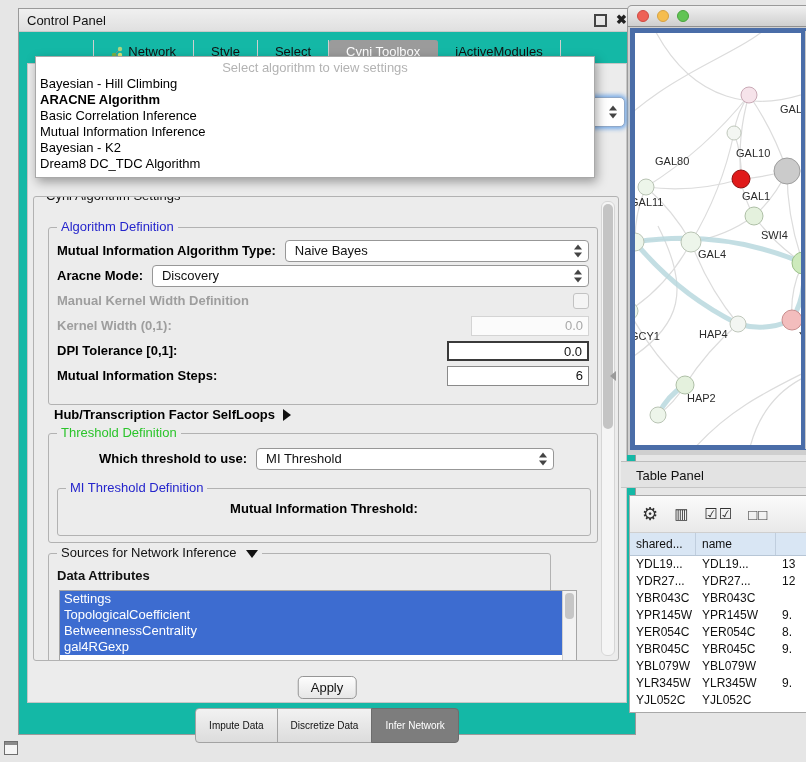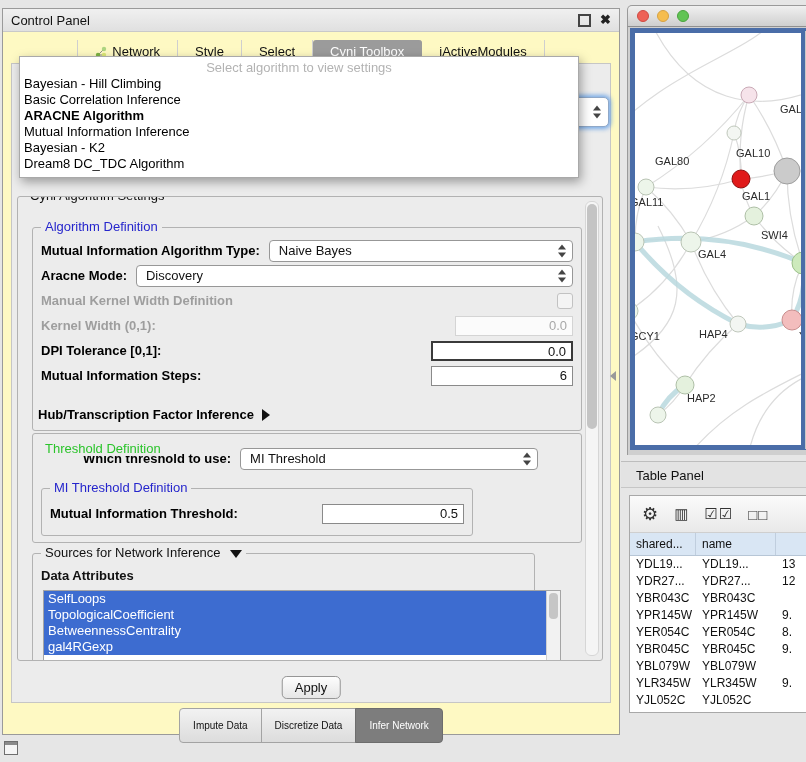--- a/index.html
+++ b/index.html
@@ -1,22 +1,22 @@
 <!DOCTYPE html>
 <html><head>
 <meta charset="utf-8">
 <style>
   html,body{margin:0;padding:0;}
   body{width:806px;height:762px;overflow:hidden;background:#e6e6e6;
        font-family:"Liberation Sans",sans-serif;font-size:13px;color:#111;position:relative;}
   .stage{position:absolute;inset:0;overflow:hidden;}
 
   
-  .cpanel{position:absolute;left:2px;top:8px;width:618px;height:727px;
-          background:#fef9c3;border:1px solid #9a9a9a;box-sizing:border-box;}
+  .cpanel{position:absolute;left:18px;top:8px;width:618px;height:727px;
+          background:#14b8a6;border:1px solid #9a9a9a;box-sizing:border-box;}
   .cp-titlebar{height:22px;display:flex;align-items:center;padding:0 8px;
                background:linear-gradient(#f0f0f0,#e0e0e0);border-bottom:1px solid #c9c9c9;}
   .cp-titlebar .title{font-size:13px;color:#111;}
   .tb-icons{margin-left:auto;display:flex;align-items:center;gap:9px;}
   .float-ic{width:9px;height:9px;border:2px solid #444;display:inline-block;}
   .close-ic{font-size:13px;font-weight:bold;color:#222;line-height:12px;cursor:default;}
 
   .tab-bar{position:absolute;left:0;right:0;top:30px;height:24px;display:flex;
            justify-content:center;align-items:flex-end;}
   .tab{padding:4px 17px;font-size:13px;color:#111;border-right:1px solid #cfcfcf;
@@ -38,29 +38,29 @@
 
   .combo-fragment{position:absolute;left:554px;top:88px;width:50px;height:28px;background:#fff;
                   border:1px solid #8fa8c8;border-radius:5px;z-index:5;
                   box-shadow:0 0 4px 2px rgba(100,160,230,.85);}
   .combo-fragment .stepper{right:7px;}
 
   
   .group{position:absolute;border:1px solid #b2b2b2;border-radius:3px;box-sizing:border-box;}
   .gtitle{position:absolute;top:-9px;left:8px;background:#ececec;padding:0 4px;font-size:13px;white-space:nowrap;}
   .gtitle.blue{color:#2525cc;}
-  .gtitle.green{color:#2bc42b;margin-top:16px;}
+  .gtitle.green{color:#2bc42b;}
 
   .settings{left:14px;top:187px;width:586px;height:465px;overflow:hidden;background:#ececec;}
 
   .sb-track{position:absolute;right:3px;top:4px;bottom:4px;width:12px;background:#f5f5f5;
             border:1px solid #d6d6d6;border-radius:6px;}
   .sb-thumb{position:absolute;left:1px;right:1px;top:2px;height:225px;background:#c4c4c4;border-radius:5px;}
 
-  .algdef{left:14px;top:30px;width:550px;height:204px;padding-top:10px;}
+  .algdef{left:14px;top:30px;width:550px;height:178px;padding-top:10px;}
   .frow{display:flex;align-items:center;height:25px;padding:0 8px;}
   .lbl{font-weight:bold;font-size:13px;color:#000;white-space:nowrap;}
   .lbl.disabled{color:#9e9e9e;}
 
   .combo{height:22px;background:#fff;border:1px solid #979797;border-radius:4px;display:flex;
          align-items:center;font-size:13px;padding:0 20px 0 9px;position:relative;box-sizing:border-box;}
   .combo.grow{flex:1;margin-left:9px;}
   .stepper{position:absolute;right:6px;top:50%;width:8px;height:13px;transform:translateY(-50%);}
   .stepper::before{content:"";position:absolute;top:0;left:0;border-left:4px solid transparent;
                    border-right:4px solid transparent;border-bottom:5px solid #444;}
@@ -77,22 +77,22 @@
 
   .hub-row{position:absolute;left:20px;top:210px;display:flex;align-items:center;gap:8px;}
   .tri-right{width:0;height:0;border-top:6px solid transparent;border-bottom:6px solid transparent;
              border-left:8px solid #111;}
   .tri-down{width:0;height:0;border-left:6px solid transparent;border-right:6px solid transparent;
             border-top:8px solid #111;display:inline-block;margin-left:6px;vertical-align:middle;}
 
   .threshold{left:14px;top:236px;width:550px;height:110px;}
   .th-row{display:flex;align-items:center;height:25px;padding:0 8px 0 50px;margin-top:12px;}
   .th-row .combo{width:298px;margin-left:9px;}
-  .migroup{left:8px;top:54px;width:432px;height:48px;}
-  .migroup .frow{margin-top:12px;}
+  .migroup{left:8px;top:54px;width:534px;height:48px;}
+  .migroup .frow{margin-top:12px;flex-direction:column;}
 
   .sources{left:14px;top:356px;width:503px;height:130px;}
   .src-sub{position:absolute;left:8px;top:14px;font-weight:bold;font-size:13px;}
   .attr-list{position:absolute;left:10px;top:36px;width:516px;height:80px;background:#fff;
              border:1px solid #a5a5a5;overflow:hidden;}
   .attr-item{height:16px;line-height:16px;font-size:13px;color:#fff;background:#3d6cd0;
              padding-left:4px;width:calc(100% - 14px);}
   .list-sb{position:absolute;right:0;top:0;bottom:0;width:13px;background:#f2f2f2;border-left:1px solid #d0d0d0;}
   .list-sb .thumb{position:absolute;left:2px;right:2px;top:2px;height:26px;background:#c6c6c6;border-radius:4px;}
 
@@ -196,22 +196,22 @@
     <div class="tab-content"></div>
 
     <div class="combo-fragment">
       <span class="stepper"></span>
     </div>
 
     <div class="algo-popup">
       <div class="ph">Select algorithm to view settings</div>
       <div>
           <div class="algo-item">Bayesian - Hill Climbing</div>
+          <div class="algo-item selected">ARACNE Algorithm</div>
           <div class="algo-item">Basic Correlation Inference</div>
-          <div class="algo-item selected">ARACNE Algorithm</div>
           <div class="algo-item">Mutual Information Inference</div>
           <div class="algo-item">Bayesian - K2</div>
           <div class="algo-item">Dream8 DC_TDC Algorithm</div>
         </div>
     </div>
 
     <div class="group settings">
       <span class="gtitle">Cyni Algorithm Settings</span>
 
       <div class="sb-track">
@@ -246,51 +246,50 @@
           <span class="lbl">DPI Tolerance [0,1]:</span>
           <span class="field active">0.0</span>
         </div>
         <div class="frow">
           <span class="lbl">Mutual Information Steps:</span>
           <span class="field normal">6</span>
         </div>
       </div>
 
       <div class="hub-row">
-        <span class="lbl">Hub/Transcription Factor Inference</span>
+        <span class="lbl">Hub/Transcription Factor SelfLoops</span>
         <span class="tri-right"></span>
       </div>
 
       <div class="group threshold">
         <span class="gtitle green">Threshold Definition</span>
         <div class="th-row">
           <span class="lbl">Which threshold to use:</span>
           <div class="combo">
             <span>MI Threshold</span>
             <span class="stepper"></span>
           </div>
         </div>
         <div class="group migroup">
           <span class="gtitle blue">MI Threshold Definition</span>
           <div class="frow">
             <span class="lbl">Mutual Information Threshold:</span>
-            <span class="field normal">0.5</span>
           </div>
         </div>
       </div>
 
       <div class="group sources">
         <span class="gtitle">
           <span>Sources for Network Inference</span>
           <span class="tri-down"></span>
         </span>
         <span class="src-sub">Data Attributes</span>
         <div class="attr-list">
           <div>
-              <div class="attr-item">SelfLoops</div>
+              <div class="attr-item">Settings</div>
               <div class="attr-item">TopologicalCoefficient</div>
               <div class="attr-item">BetweennessCentrality</div>
               <div class="attr-item">gal4RGexp</div>
             </div>
           <div class="list-sb">
             <div class="thumb"></div>
           </div>
         </div>
       </div>
     </div>

